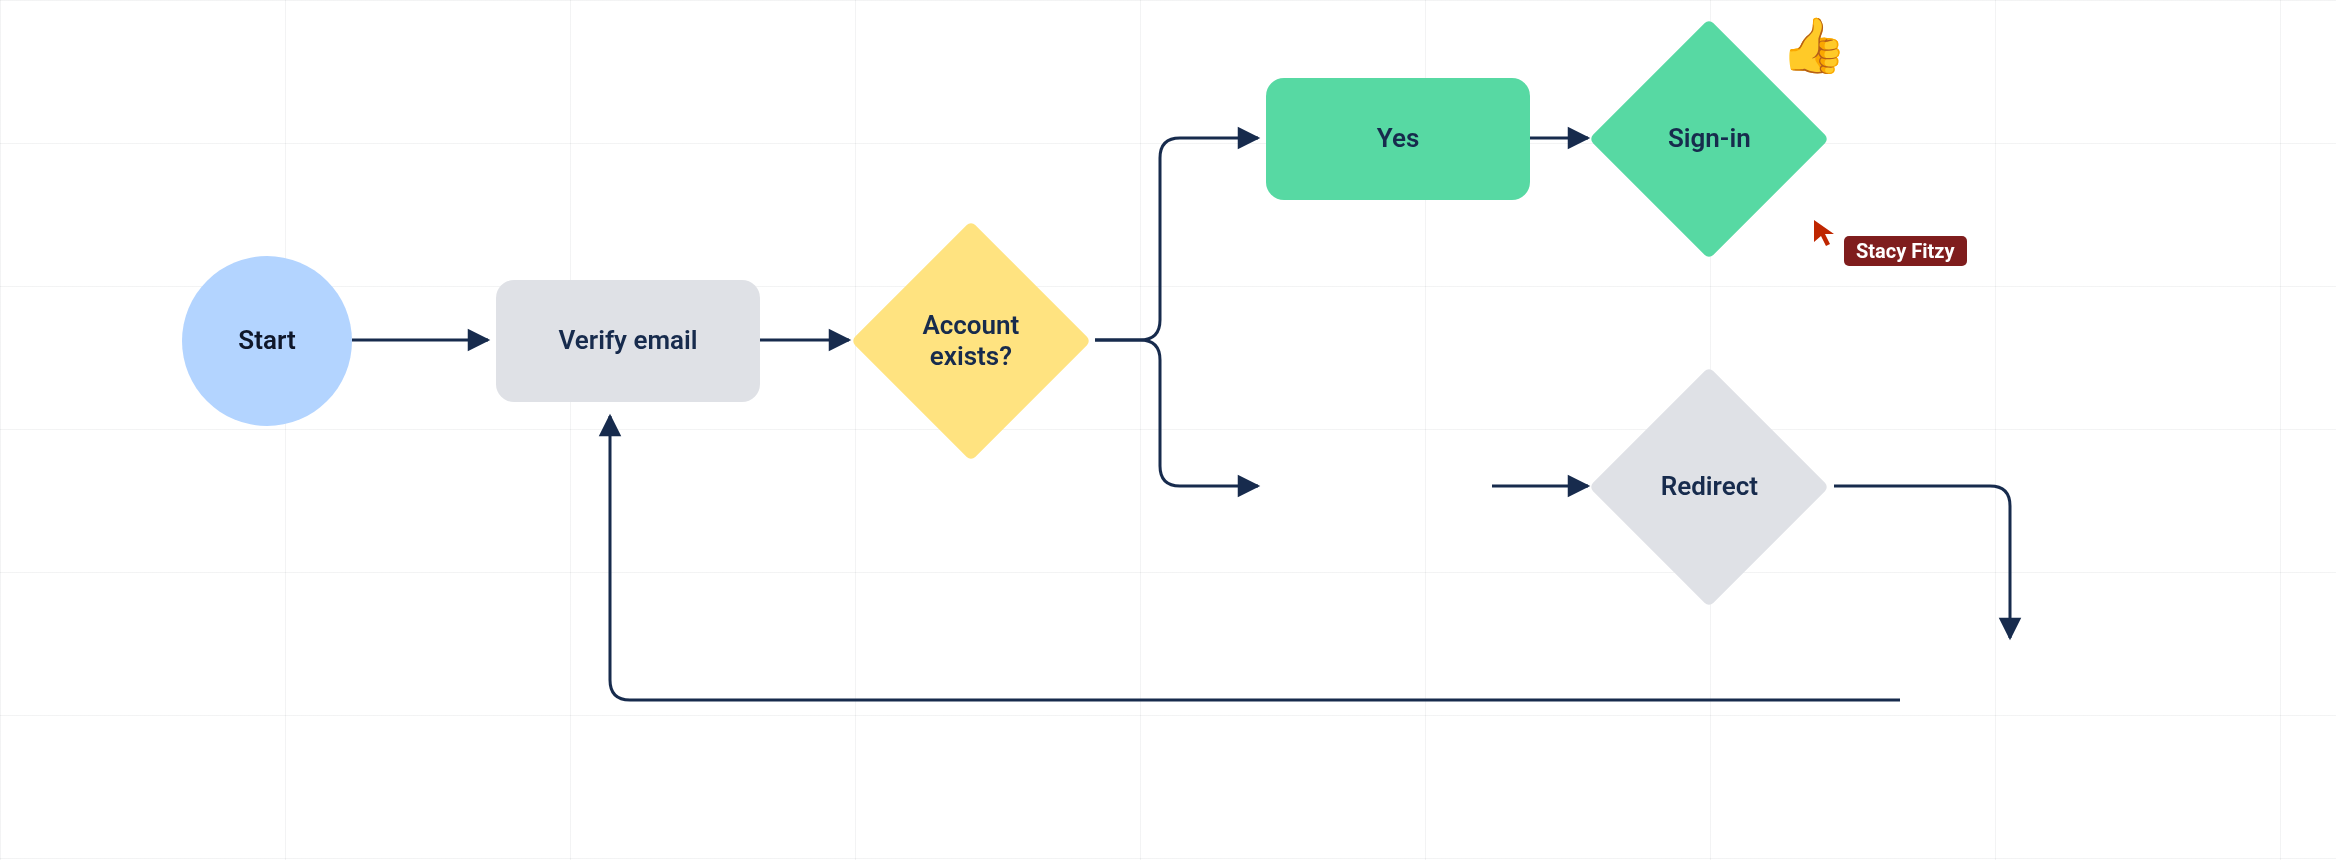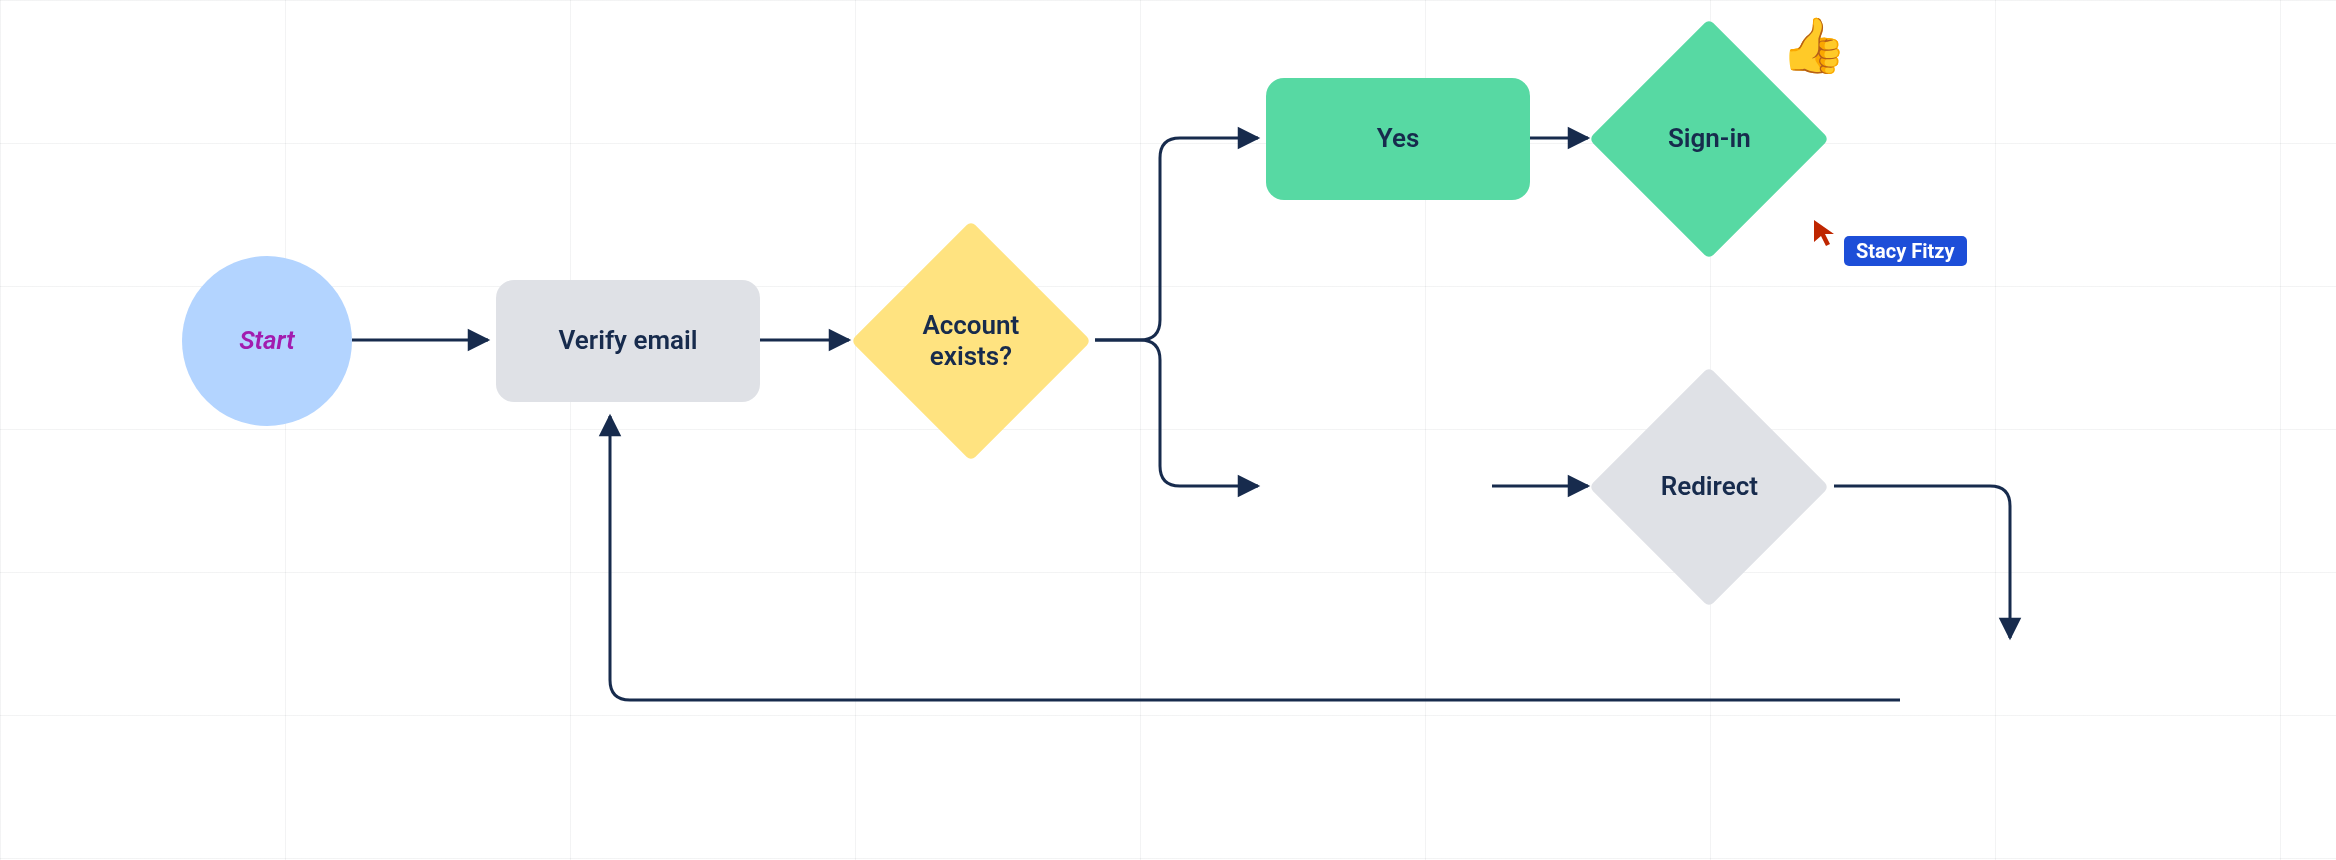--- a/index.html
+++ b/index.html
@@ -8,34 +8,34 @@
   
   .grid{position:absolute;inset:0;pointer-events:none;
     background-image:
       linear-gradient(to right, rgba(17,24,39,0.05) 1px, transparent 1px),
       linear-gradient(to bottom, rgba(17,24,39,0.05) 1px, transparent 1px);
     background-size:285px 143px;
     background-position:0 0;}
   svg.edges{position:absolute;inset:0;pointer-events:none;}
   .node{position:absolute;display:flex;align-items:center;justify-content:center;
     text-align:center;font-weight:600;font-size:26px;color:#172b4d;line-height:1.2;}
-  .circle{width:170px;height:170px;border-radius:50%;background:#b3d4ff;color:#a21caf;font-style:italic;}
+  .circle{width:170px;height:170px;border-radius:50%;background:#b3d4ff;color:#0f172a;}
   .rect{width:264px;height:122px;border-radius:18px;}
   .rect.grey{background:#dfe1e6;}
   .rect.green{background:#57d9a3;}
   .rect.red{background:#ff8f73;}
   .diamond{width:170px;height:170px;transform:rotate(45deg);border-radius:6px;}
   .diamond span{display:block;transform:rotate(-45deg);width:170px;text-align:center;}
   .diamond.yellow{background:#ffe380;}
   .diamond.green{background:#57d9a3;}
   .diamond.grey{background:#dfe1e6;}
   .emoji{position:absolute;font-size:54px;pointer-events:none;}
   .cursor-badge{position:absolute;display:flex;align-items:flex-start;gap:6px;}
   .cursor-badge svg{display:block;}
-  .cursor-badge .tag{background:#1d4ed8;color:#fff;font-weight:700;font-size:20px;
+  .cursor-badge .tag{background:#7f1d1d;color:#fff;font-weight:700;font-size:20px;
     padding:3px 12px;border-radius:5px;white-space:nowrap;margin-top:18px;}
 </style>
 </head>
 <body>
 <div class="canvas">
   <div class="grid"></div>
 
   <svg class="edges" viewBox="0 0 2336 860">
     <defs>
       <marker id="arrow" viewBox="0 0 12 12" refX="10" refY="6" markerWidth="9" markerHeight="9" orient="auto-start-reverse">

